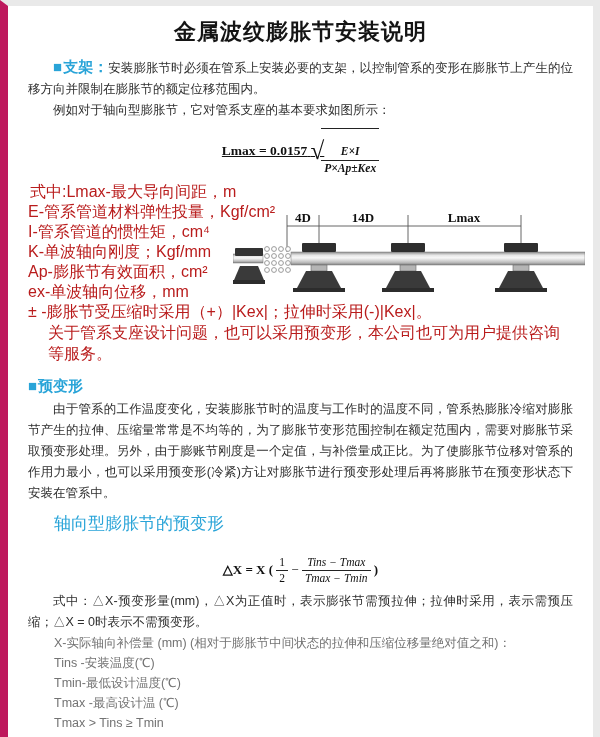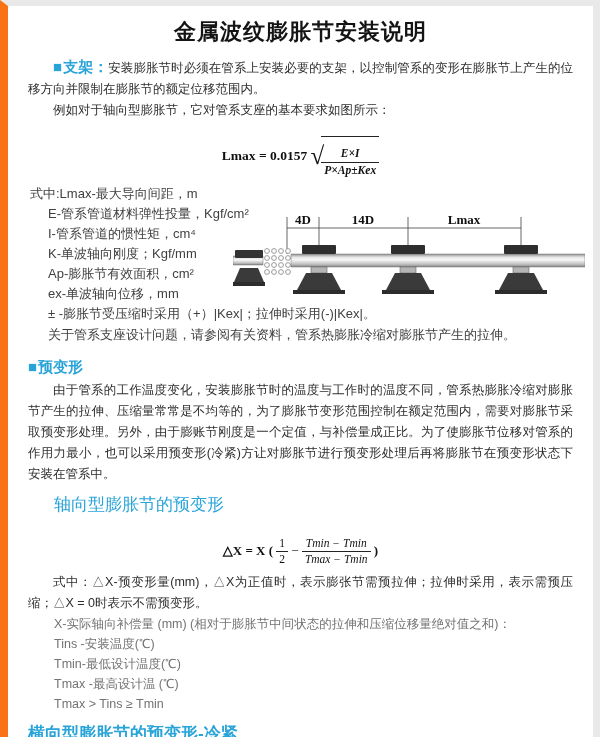--- a/index.html
+++ b/index.html
@@ -1,21 +1,21 @@
 <!DOCTYPE html>
 <html><head>
 <meta charset="utf-8">
 <style>
   html,body{margin:0;padding:0;background:#fff;}
   .page{
     position:relative;
     width:600px;height:737px;
     box-sizing:border-box;
     background:#fff;
-    border-left:8px solid #f97316;
+    border-left:8px solid #be185d;
     border-right:7px solid #e9e9e9;
     border-top:6px solid #e9e9e9;
     padding:0 20px;
     overflow:hidden;
     font-family:"Liberation Sans",sans-serif;
     color:#2e2e2e;
   }
   .title{
     font-size:22px;font-weight:700;color:#141414;
     text-align:center;letter-spacing:1px;
@@ -34,40 +34,40 @@
   .subhead{
     font-size:17px;font-weight:400;color:#29a4d8;
     margin:8px 0 20px;line-height:24px;
   }
   .subhead.axial{margin-left:26px;}
   .subhead.lateral{margin-left:0;font-weight:700;}
   .formula{
     font-family:"Liberation Serif",serif;color:#111;
     text-align:center;
   }
-  .formula1{margin:15px 0 6px;font-weight:700;font-size:13.5px;}
+  .formula1{margin:7px 0 6px;font-weight:700;font-size:13.5px;text-decoration:underline;}
   .sqrt{font-size:25px;font-weight:400;vertical-align:middle;margin-right:-3px;position:relative;top:-1px;}
   .radicand{
     display:inline-block;vertical-align:middle;
-    border-top:1.4px solid #222;padding-top:10px;
+    border-top:1.4px solid #222;padding-top:16px;
   }
   .frac{
     display:inline-block;vertical-align:middle;text-align:center;
     font-size:11.5px;line-height:1.2;
   }
   .frac .num{display:block;border-bottom:1px solid #222;padding:0 3px 1px;}
   .frac .den{display:block;padding:1px 3px 0;}
   .radicand .frac{font-style:italic;font-weight:600;}
   .formula2{margin:7px 0 5px;font-size:13px;}
   .formula2 .f-lhs,.formula2 .f-rhs{font-weight:700;}
   .formula2 .tfrac{font-style:italic;}
   .defs-wrap{position:relative;}
-  .def{font-size:13px;line-height:20px;color:#404040;}
+  .def{font-size:16px;line-height:20px;color:#b91c1c;}
   .def.lead{margin-left:2px;}
-  .def.item{margin-left:20px;}
+  .def.item{}
   .def.note{margin-left:20px;line-height:21px;}
   .tline{font-size:12.5px;line-height:20px;margin-left:26px;color:#737373;}
   .diagram{position:absolute;top:26px;right:-12px;width:352px;height:100px;}
 </style>
 </head>
 <body>
 
 <div class="page">
 
   <h1 class="title">金属波纹膨胀节安装说明</h1>
@@ -156,33 +156,33 @@
       </g>
       <g>
         <rect x="271" y="35" width="34" height="9" rx="1" fill="#2e2e2e"></rect>
         <rect x="280" y="57" width="16" height="6" fill="#b5b5b5" stroke="#666" stroke-width="0.6"></rect>
         <polygon points="275,63 301,63 310,80 266,80" fill="#3a3a3a"></polygon>
         <rect x="262" y="80" width="52" height="4" fill="#2c2c2c"></rect>
       </g>
     </svg>
   </div>
 
-  <div class="def note">关于管系支座设计问题，请参阅有关资料，管系热膨胀冷缩对膨胀节产生的拉伸。</div>
+  <div class="def note">关于管系支座设计问题，也可以采用预变形，本公司也可为用户提供咨询等服务。</div>
 
   <h2 class="sec-head"><span class="marker">■</span><span>预变形</span></h2>
 
   <p class="para">由于管系的工作温度变化，安装膨胀节时的温度与工作时的温度不同，管系热膨胀冷缩对膨胀节产生的拉伸、压缩量常常是不均等的，为了膨胀节变形范围控制在额定范围内，需要对膨胀节采取预变形处理。另外，由于膨账节刚度是一个定值，与补偿量成正比。为了使膨胀节位移对管系的作用力最小，也可以采用预变形(冷紧)方让对膨胀节进行预变形处理后再将膨胀节在预变形状态下安装在管系中。</p>
 
   <h3 class="subhead axial">轴向型膨胀节的预变形</h3>
 
   <div class="formula formula2">
     <span class="f-lhs">△X = X (</span>
     <span class="frac"><span class="num">1</span><span class="den">2</span></span>
     <span>−</span>
-    <span class="frac tfrac"><span class="num">Tmin − Tmin</span><span class="den">Tmax − Tmin</span></span>
+    <span class="frac tfrac"><span class="num">Tins − Tmax</span><span class="den">Tmax − Tmin</span></span>
     <span class="f-rhs">)</span>
   </div>
 
   <p class="para">式中：△X-预变形量(mm)，△X为正值时，表示膨张节需预拉伸；拉伸时采用，表示需预压缩；△X = 0时表示不需预变形。</p>
 
   <div class="tline">X-实际轴向补偿量 (mm) (相对于膨胀节中间状态的拉伸和压缩位移量绝对值之和)：</div>
   <div class="tline">Tins -安装温度(℃)</div>
   <div class="tline">Tmin-最低设计温度(℃)</div>
   <div class="tline">Tmax -最高设计温 (℃)</div>
   <div class="tline">Tmax &gt; Tins ≥ Tmin</div>

